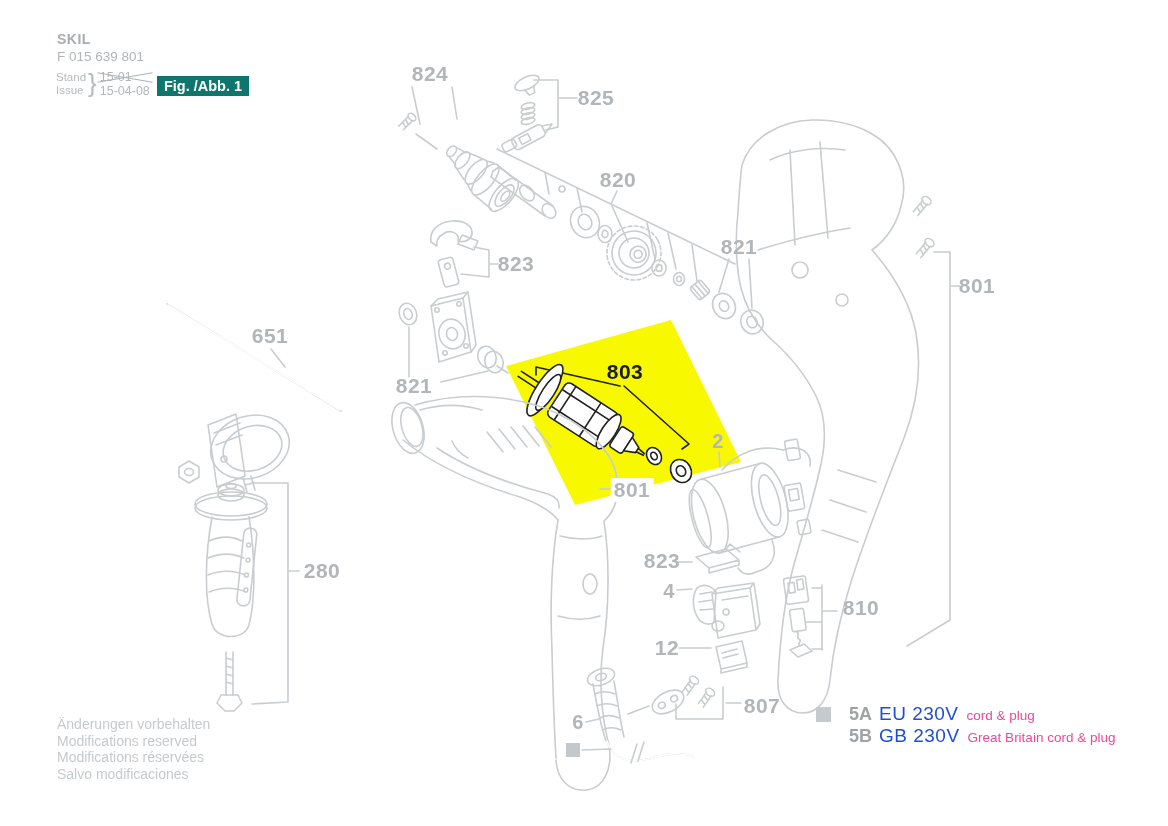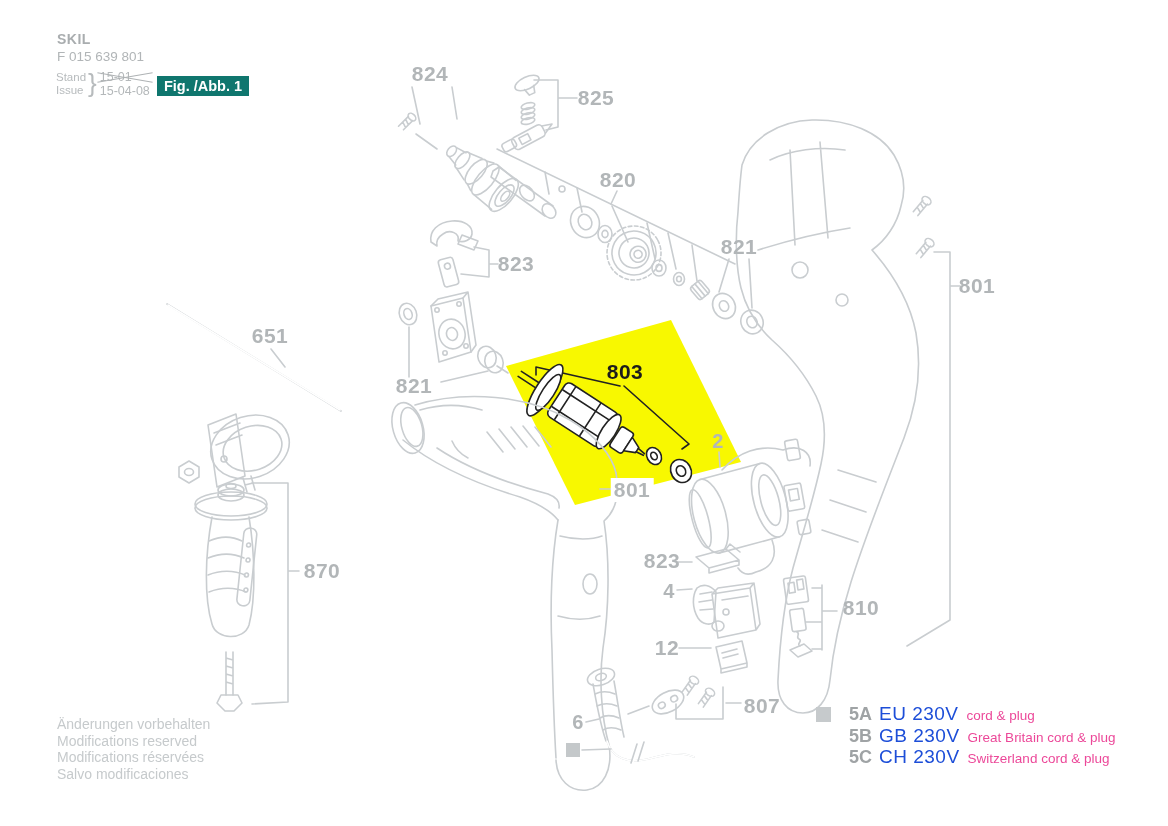--- a/index.html
+++ b/index.html
@@ -361,21 +361,21 @@
   <div class="plabel" style="left:618px;top:180px">820</div>
   <div class="plabel" style="left:516px;top:264px">823</div>
   <div class="plabel" style="left:739px;top:247px">821</div>
   <div class="plabel" style="left:977px;top:286px">801</div>
   <div class="plabel" style="left:270px;top:336px">651</div>
   <div class="plabel pl-dark" style="left:625px;top:372px">803</div>
   <div class="plabel" style="left:414px;top:386px">821</div>
   <div class="plabel pl-sm" style="left:718px;top:441px">2</div>
   <div class="plabel pl-bg" style="left:632px;top:490px">801</div>
   <div class="plabel" style="left:662px;top:561px">823</div>
-  <div class="plabel" style="left:322px;top:571px">870</div>
+  <div class="plabel" style="left:322px;top:571px">280</div>
   <div class="plabel pl-sm" style="left:669px;top:591px">4</div>
   <div class="plabel" style="left:861px;top:608px">810</div>
   <div class="plabel" style="left:667px;top:648px">12</div>
   <div class="plabel" style="left:762px;top:706px">807</div>
   <div class="plabel pl-sm" style="left:578px;top:722px">6</div>
 
   <div class="disclaimers">
     <div>Änderungen vorbehalten</div>
     <div>Modifications reserved</div>
     <div>Modifications réservées</div>
@@ -387,20 +387,15 @@
     <div class="lrow">
       <span class="lcode">5A</span>
       <span class="lregion">EU 230V</span>
       <span class="ldesc">cord &amp; plug</span>
     </div>
     <div class="lrow">
       <span class="lcode">5B</span>
       <span class="lregion">GB 230V</span>
       <span class="ldesc">Great Britain cord &amp; plug</span>
     </div>
-    <div class="lrow">
-      <span class="lcode">5C</span>
-      <span class="lregion">CH 230V</span>
-      <span class="ldesc">Switzerland cord &amp; plug</span>
-    </div>
   </div>
 
 </div>
 
 </body></html>

